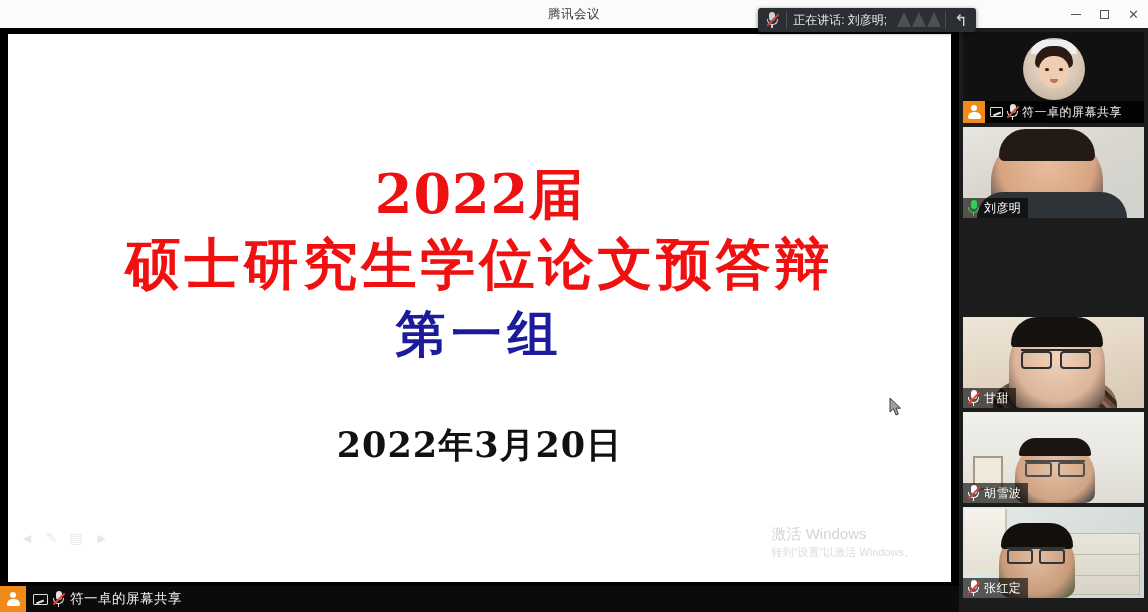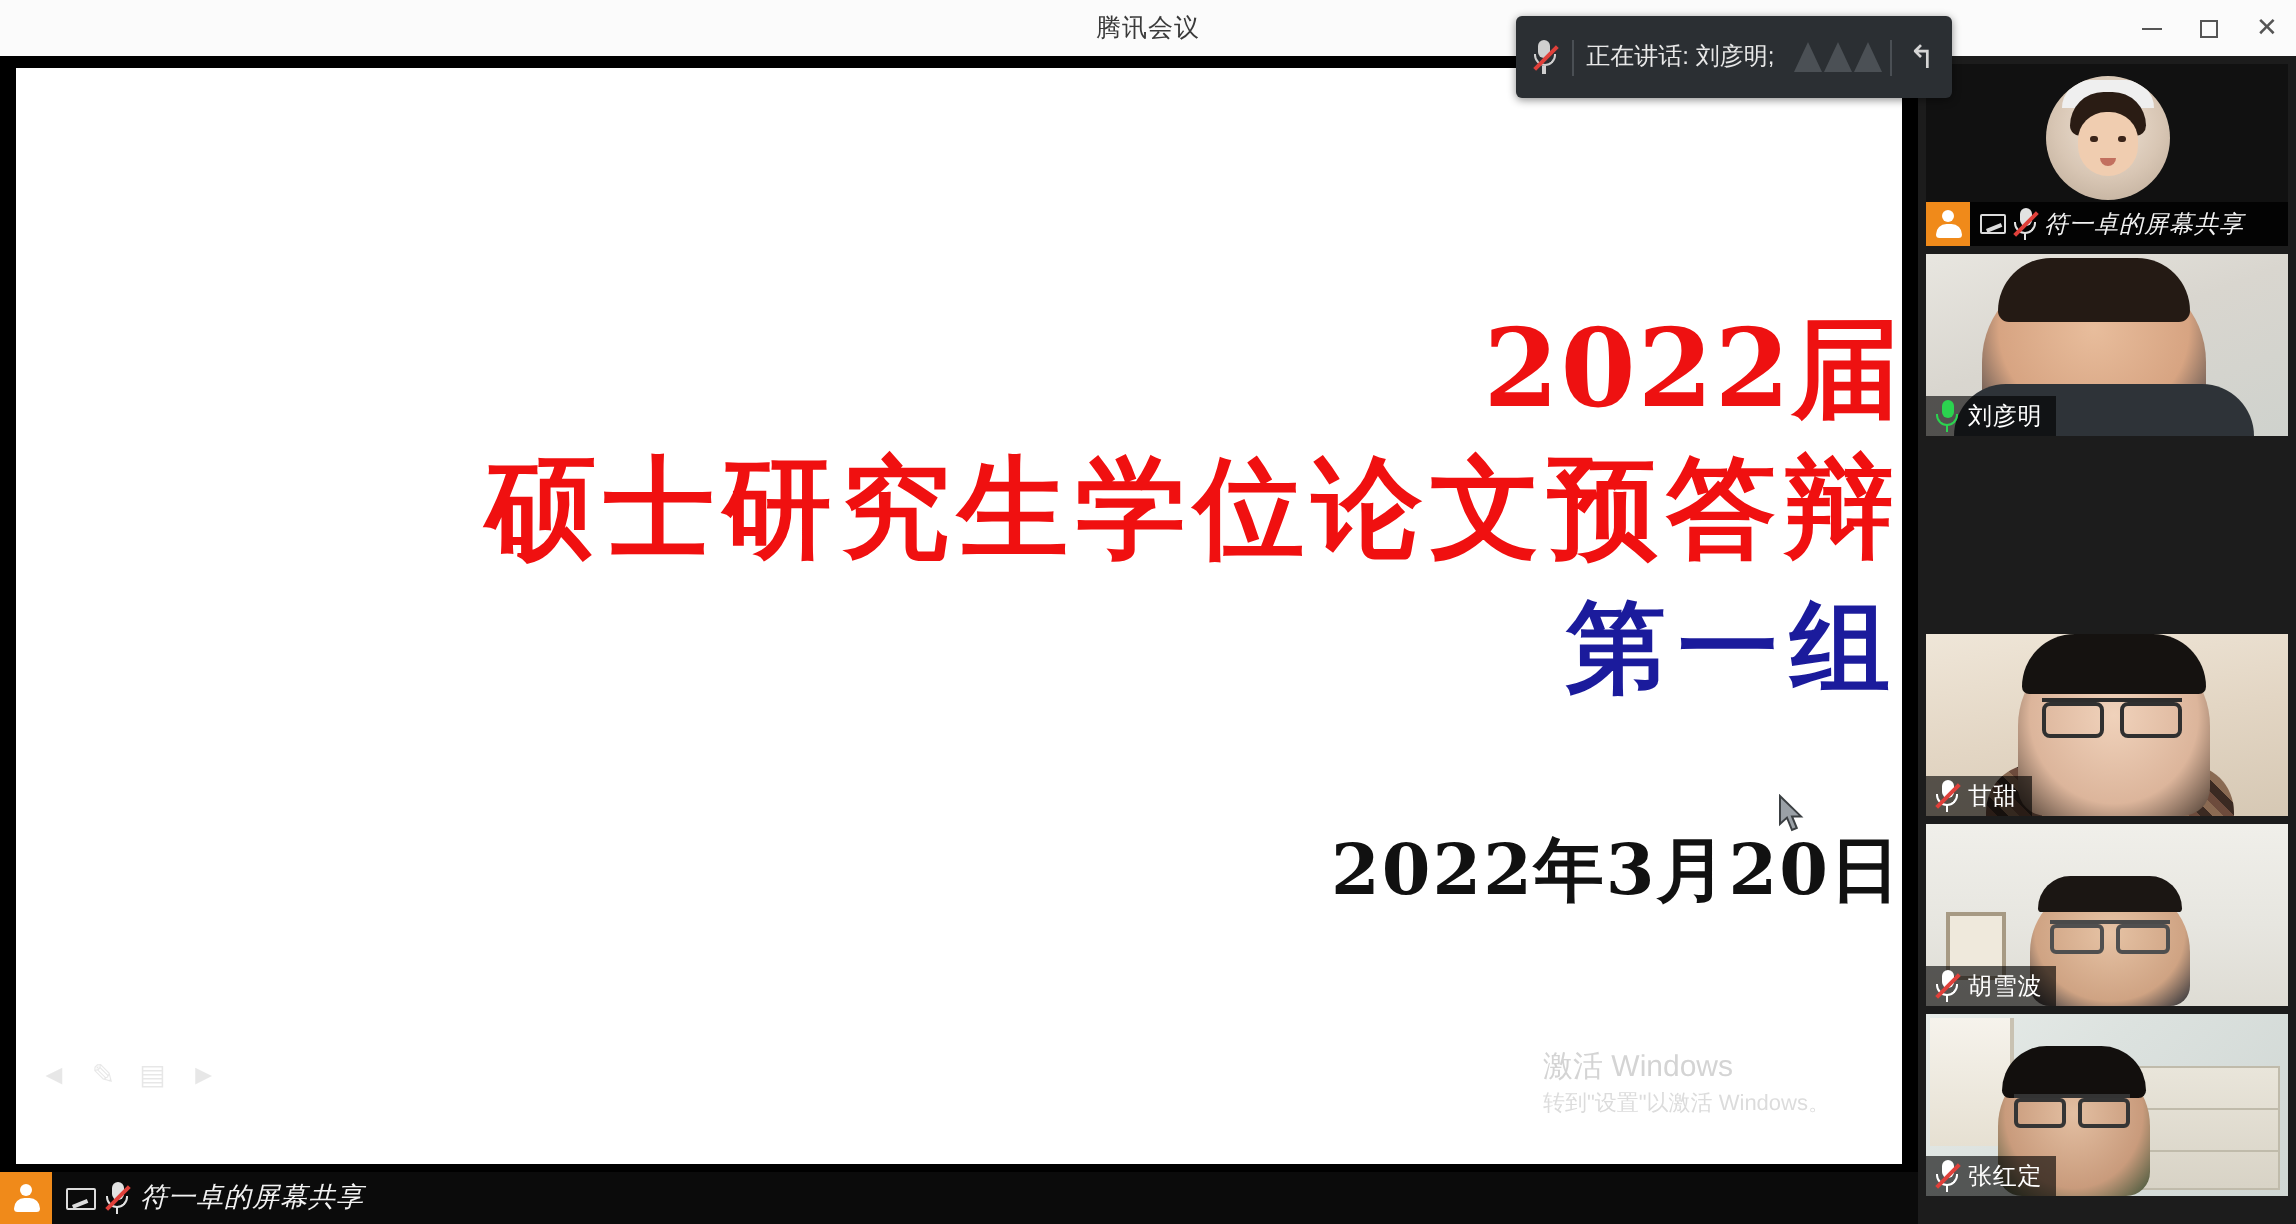--- a/index.html
+++ b/index.html
@@ -20,21 +20,21 @@
   .win-btn {
     width: 29px; height: 28px; display: flex; align-items: center; justify-content: center;
     color: #5a5a5a; font-size: 12px; line-height: 1;
   }
   .glyph-min { display: block; width: 10px; height: 1px; background: #555; }
   .glyph-max { display: block; width: 9px; height: 9px; border: 1px solid #555; }
   .glyph-close { font-size: 13px; color: #555; font-family: "DejaVu Sans", sans-serif; }
 
   
   .float-bar {
-    position: absolute; left: 758px; top: 8px; width: 218px; height: 41px;
+    position: absolute; left: 758px; top: 8px; width: 218px; height: 24px;
     background: #2b2f33; border-radius: 3px; display: flex; align-items: center;
     box-shadow: 0 1px 4px rgba(0,0,0,.45); z-index: 40; overflow: hidden;
   }
   .fb-mic { width: 34px; height: 32px; display: flex; align-items: center; justify-content: center; position: relative; }
   .fb-sep { width: 1px; height: 18px; background: #4a4f54; }
   .fb-label { color: #e8e8e8; font-size: 12px; padding: 0 6px; white-space: nowrap; }
   .fb-wave { display: flex; align-items: flex-end; gap: 1px; padding: 0 4px; height: 32px; }
   .fb-wave i { display: block; width: 0; height: 0; border-left: 7px solid transparent;
                border-right: 7px solid transparent; border-bottom: 15px solid #4b5055; margin-bottom: 9px; }
   .fb-back { width: 36px; height: 32px; display: flex; align-items: center; justify-content: center;
@@ -78,21 +78,21 @@
   .logo .arctop, .logo .arcbot { position: absolute; left: 0; right: 0; text-align: center; color: #16883c; }
   .logo .arctop { top: 9px; font-size: 7px; letter-spacing: 3px; }
   .logo .arcbot { bottom: 4px; font-size: 5.2px; letter-spacing: .6px; }
 
   .school-name {
     margin-left: 18px; font-family: "DejaVu Sans", "Liberation Sans", sans-serif;
     font-size: 37px; font-weight: bold; color: #1aa03c; letter-spacing: 2px;
     text-shadow: 0 0 1px #1aa03c;
   }
 
-  .slide-body { position: absolute; left: 0; top: 120px; width: 100%; text-align: right; }
+  .slide-body { position: absolute; left: 0; top: 130px; width: 100%; text-align: center; }
   .line-year {
     font-family: "DejaVu Serif", "Liberation Serif", serif; font-size: 54px; font-weight: bold;
     color: #ee1111; letter-spacing: 1px; line-height: 1.12;
   }
   .line-main {
     font-family: "DejaVu Serif", "Liberation Serif", serif; font-size: 55px; font-weight: bold;
     color: #f01010; letter-spacing: 4px; line-height: 1.25; margin-top: 6px;
   }
   .line-group {
     font-family: "DejaVu Serif", "Liberation Serif", serif; font-size: 50px; font-weight: bold;
@@ -117,21 +117,21 @@
   .share-strip {
     position: absolute; left: 0; bottom: 0; width: 959px; height: 26px; background: #0b0b0b;
     display: flex; align-items: center;
   }
   .host-badge { width: 26px; height: 26px; background: #f08a1a; display: flex; align-items: center; justify-content: center; }
   .person-glyph { position: relative; width: 13px; height: 14px; }
   .person-glyph .h { position: absolute; left: 3.5px; top: 0; width: 6px; height: 6px; border-radius: 50%; background: #fff; }
   .person-glyph .b { position: absolute; left: 0; top: 7px; width: 13px; height: 7px; border-radius: 6px 6px 2px 2px; background: #fff; }
   .screen-glyph { width: 15px; height: 11px; border: 1.6px solid #dcdcdc; border-radius: 1px; position: relative; margin: 0 5px 0 7px; }
   .screen-glyph::after { content: ""; position: absolute; left: 2px; bottom: 1px; width: 8px; height: 1.6px; background: #dcdcdc; transform: rotate(-22deg); }
-  .strip-label { color: #f2f2f2; font-size: 13.5px; margin-left: 6px; letter-spacing: .5px; font-style: italic; }
+  .strip-label { color: #f2f2f2; font-size: 13.5px; margin-left: 6px; letter-spacing: .5px; }
 
   
   .rail { position: absolute; left: 959px; top: 28px; width: 189px; height: 584px; background: #1c1c1c; }
   .tile { position: absolute; left: 4px; width: 181px; height: 91px; background: #b91c1c; overflow: hidden; }
   .tile.active { outline: 2px solid #2bb24c; outline-offset: -2px; }
   .tile-video { position: absolute; inset: 0; }
   .tile-name {
     position: absolute; left: 0; bottom: 0; height: 20px; display: flex; align-items: center;
     background: rgba(0,0,0,.62); padding: 0 7px 0 5px; max-width: 100%;
   }

